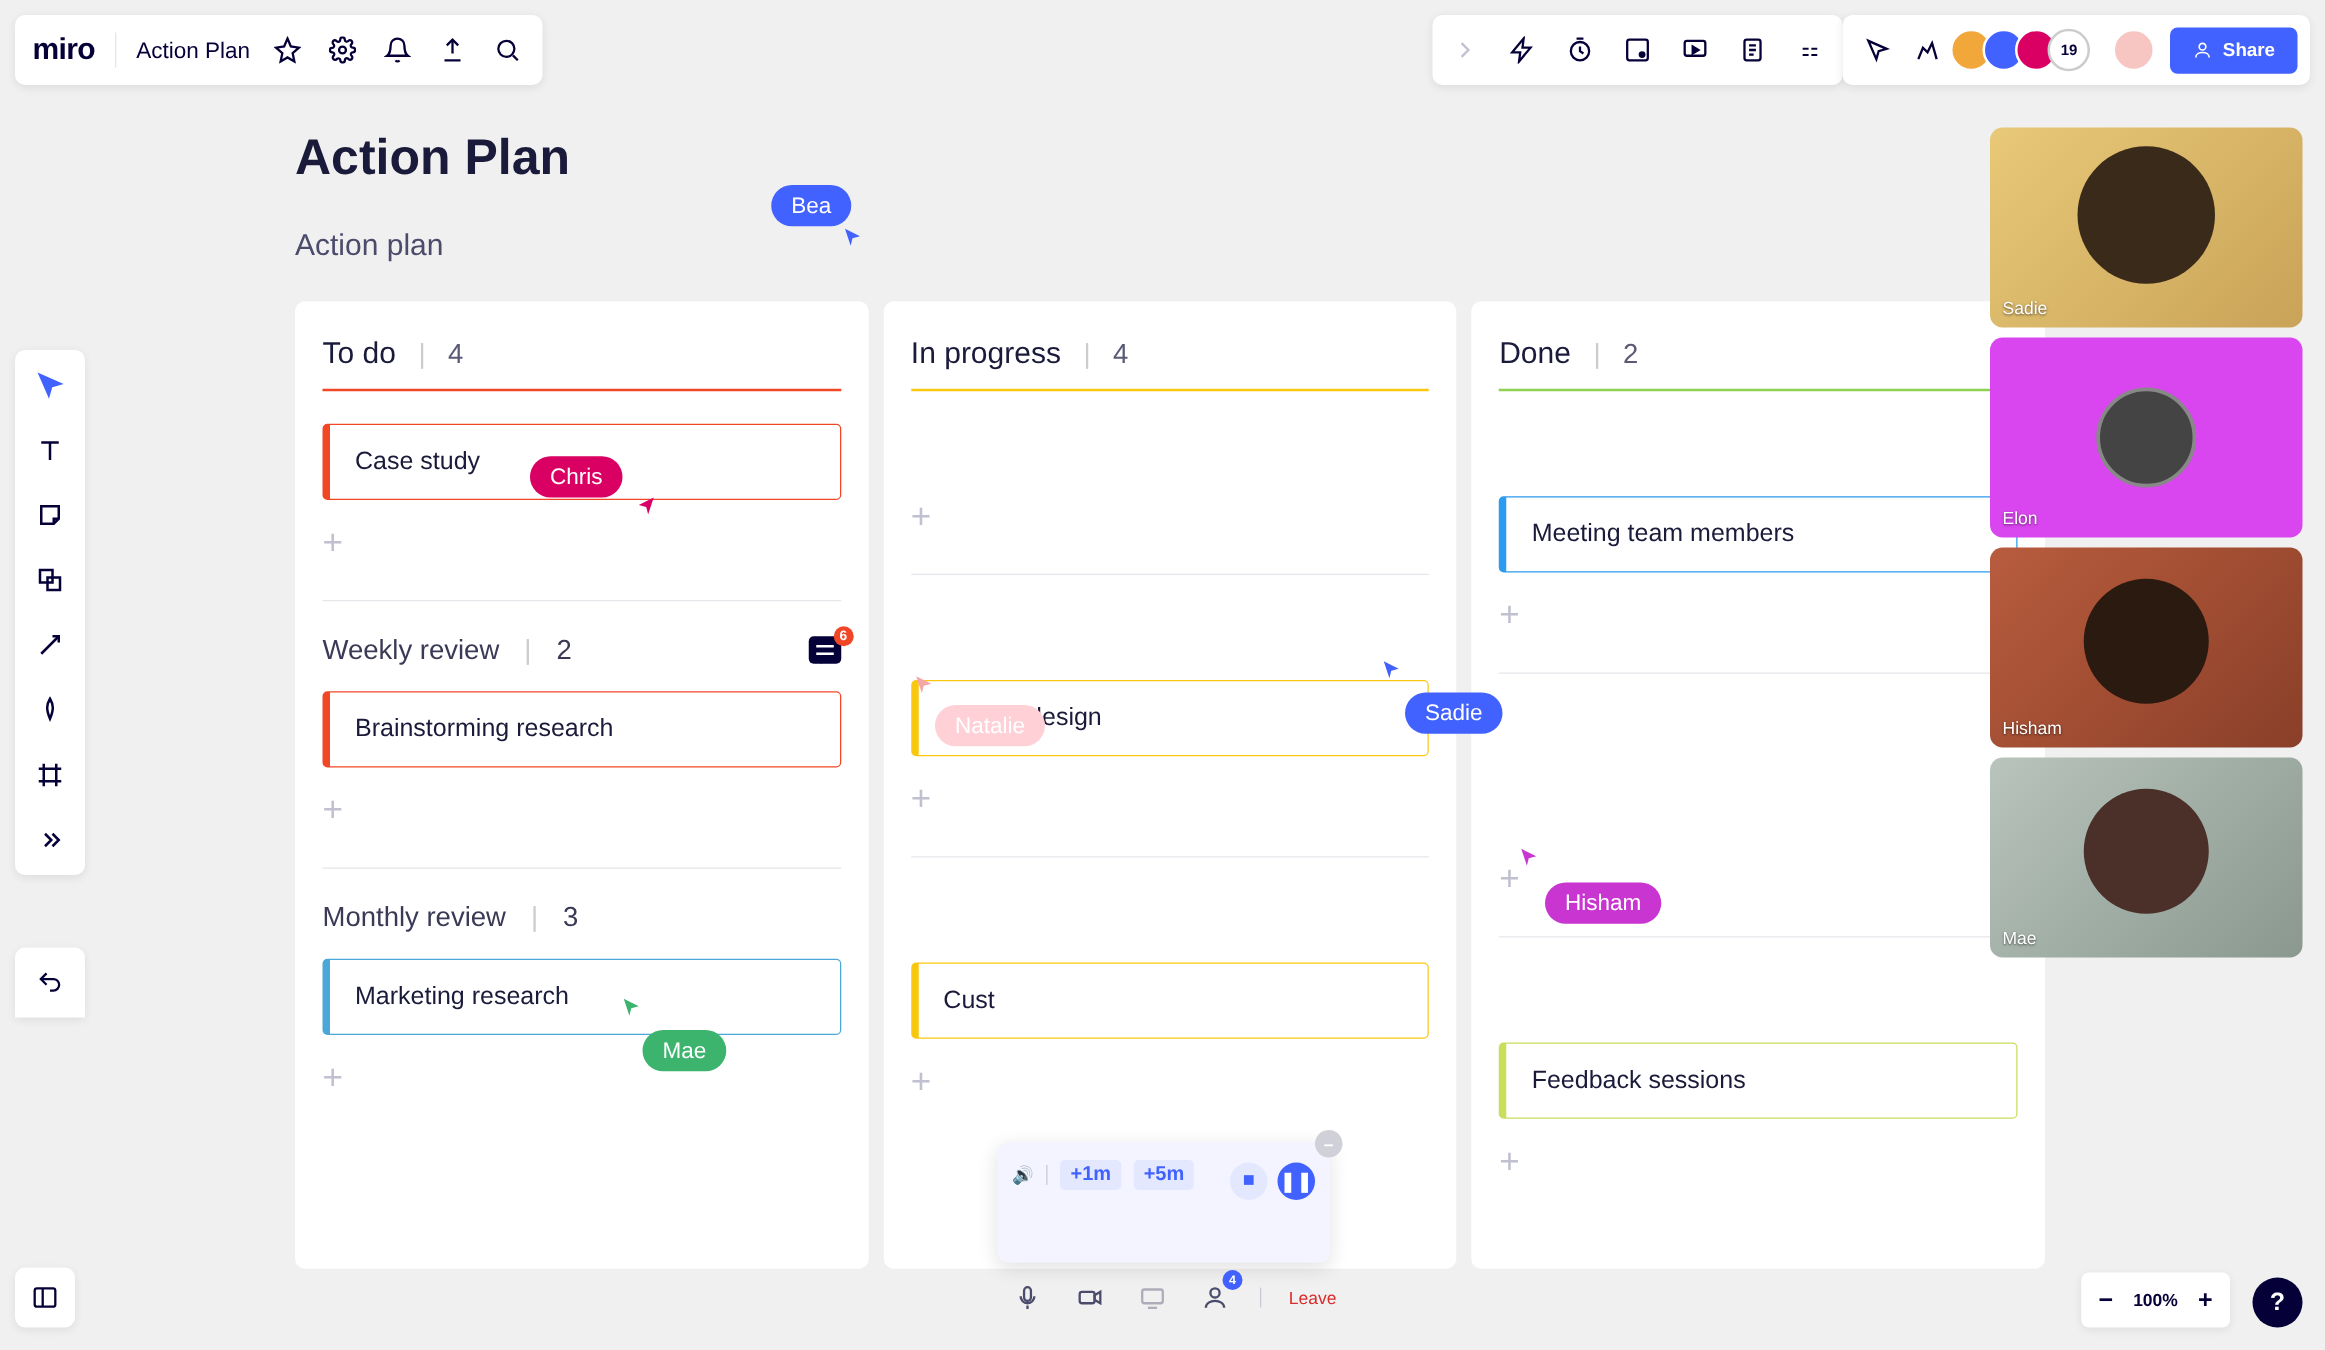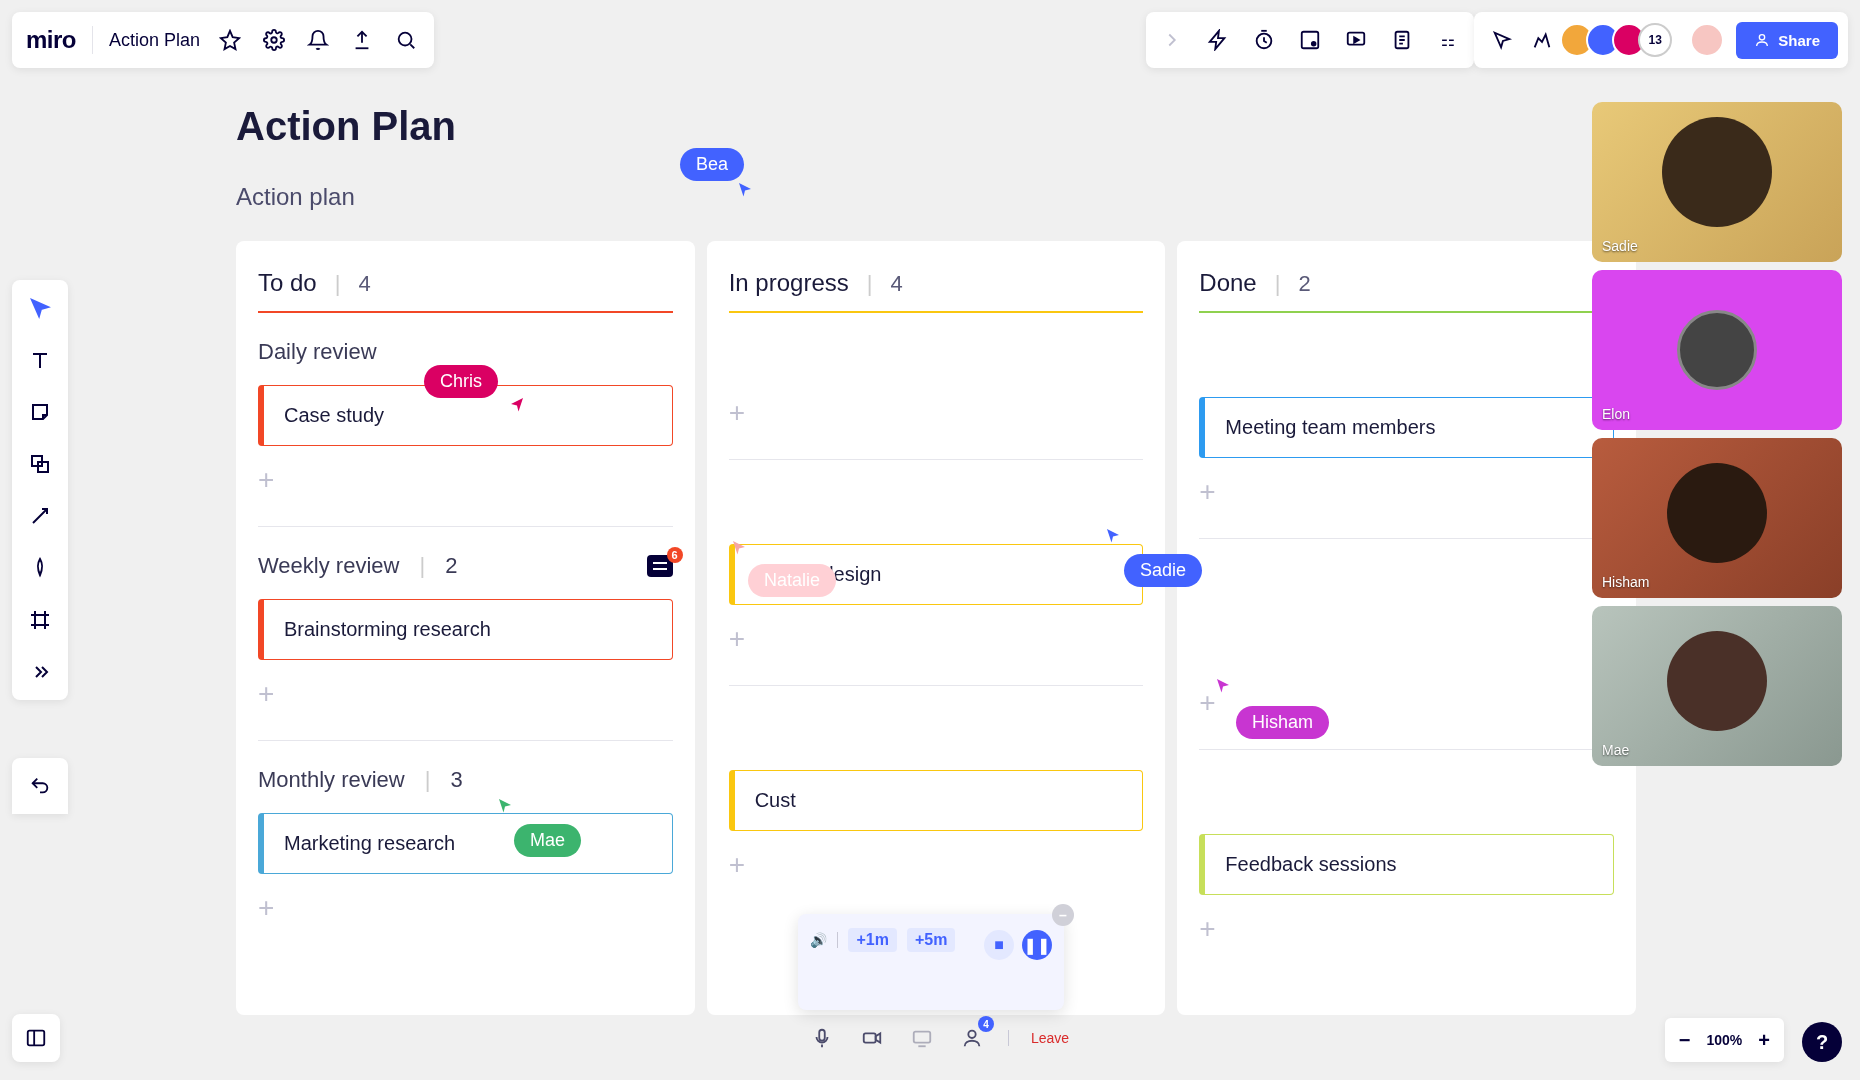--- a/index.html
+++ b/index.html
@@ -180,21 +180,21 @@
     </span>
   <span class="icon-btn">
       <svg viewBox="0 0 24 24">
         <path d="M4 20l4-10 4 4 4-8 4 14" stroke="#050038"></path>
       </svg>
     </span>
   <div class="avatars">
     <div class="avatar" style="background:#f2a73b"></div>
     <div class="avatar" style="background:#4262ff"></div>
     <div class="avatar" style="background:#da0063"></div>
-    <div class="avatar avatar-count">13</div>
+    <div class="avatar avatar-count">19</div>
   </div>
   <div class="avatar" style="background:#f7c6c2;margin-left:6px"></div>
   <button class="share-btn">
     <svg width="16" height="16" viewBox="0 0 24 24" fill="none" stroke="#fff" stroke-width="2">
         <circle cx="12" cy="8" r="4"></circle>
         <path d="M4 21c0-4 4-6 8-6s8 2 8 6"></path>
       </svg>
     <span>Share</span>
   </button>
 </div>
@@ -263,23 +263,20 @@
   <div class="columns">
 
     <div class="column">
       <div class="col-header">
         <span class="col-title">To do</span>
         <span class="col-sep">|</span>
         <span class="col-count">4</span>
       </div>
       <div class="col-rule rule-red"></div>
 
-      <div class="section-header">
-        <span>Daily review</span>
-      </div>
       <div class="card card-red">Case study</div>
       <div class="add-btn">+</div>
       <div class="divider"></div>
 
       <div class="section-header">
         <span>Weekly review</span>
         <span class="col-sep">|</span>
         <span>2</span>
         <span class="badge-comments">
           <span class="lines"></span>
@@ -340,21 +337,21 @@
       <div class="divider"></div>
 
       <div style="height:58px"></div>
       <div class="card card-lgreen">Feedback sessions</div>
       <div class="add-btn">+</div>
     </div>
 
   </div>
 </div>
 
-<div class="cursor-tag" style="left:680px; top:148px">
+<div class="cursor-tag" style="left:617px; top:148px">
   <div class="pill pill-blue">Bea</div>
   <svg class="arrow" viewBox="0 0 24 24" style="position:absolute;left:56px;top:32px">
       <path d="M4 4l16 8-8 2-2 8z" fill="#4262ff"></path>
     </svg>
 </div>
 <div class="cursor-tag" style="left:424px; top:365px">
   <div class="pill pill-magenta">Chris</div>
   <svg class="arrow" viewBox="0 0 24 24" style="position:absolute;left:84px;top:30px">
       <path d="M20 4L4 12l8 2 2 8z" fill="#da0063"></path>
     </svg>

